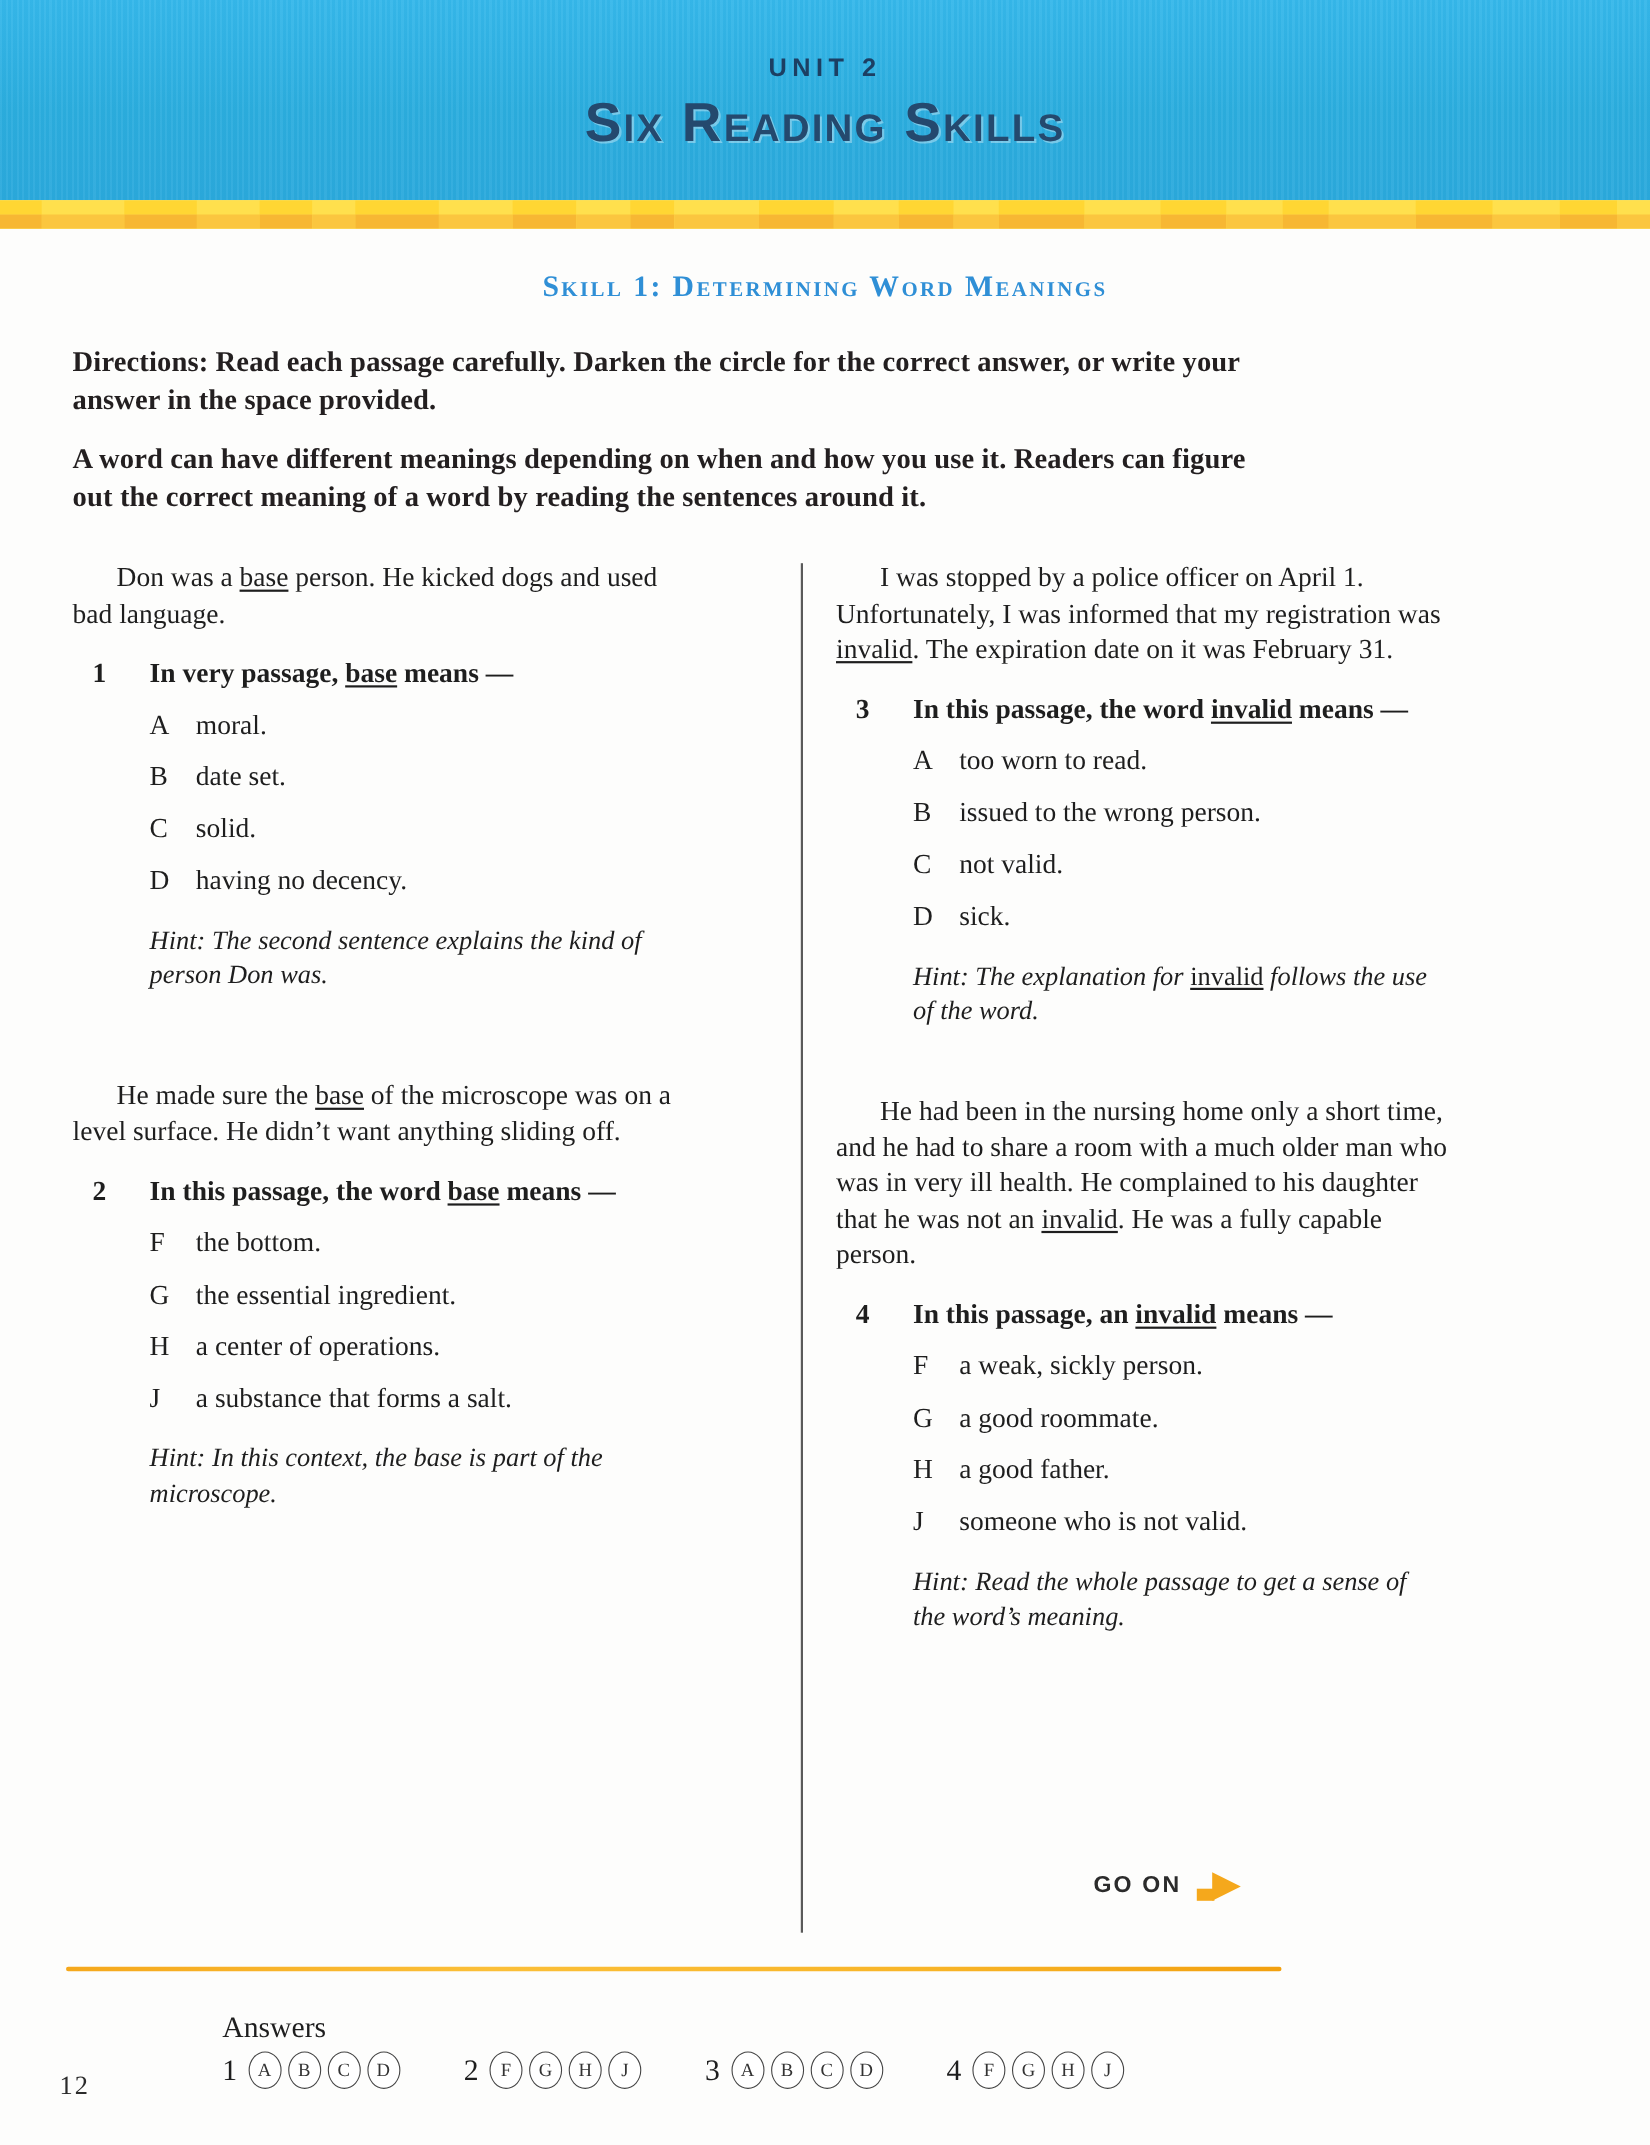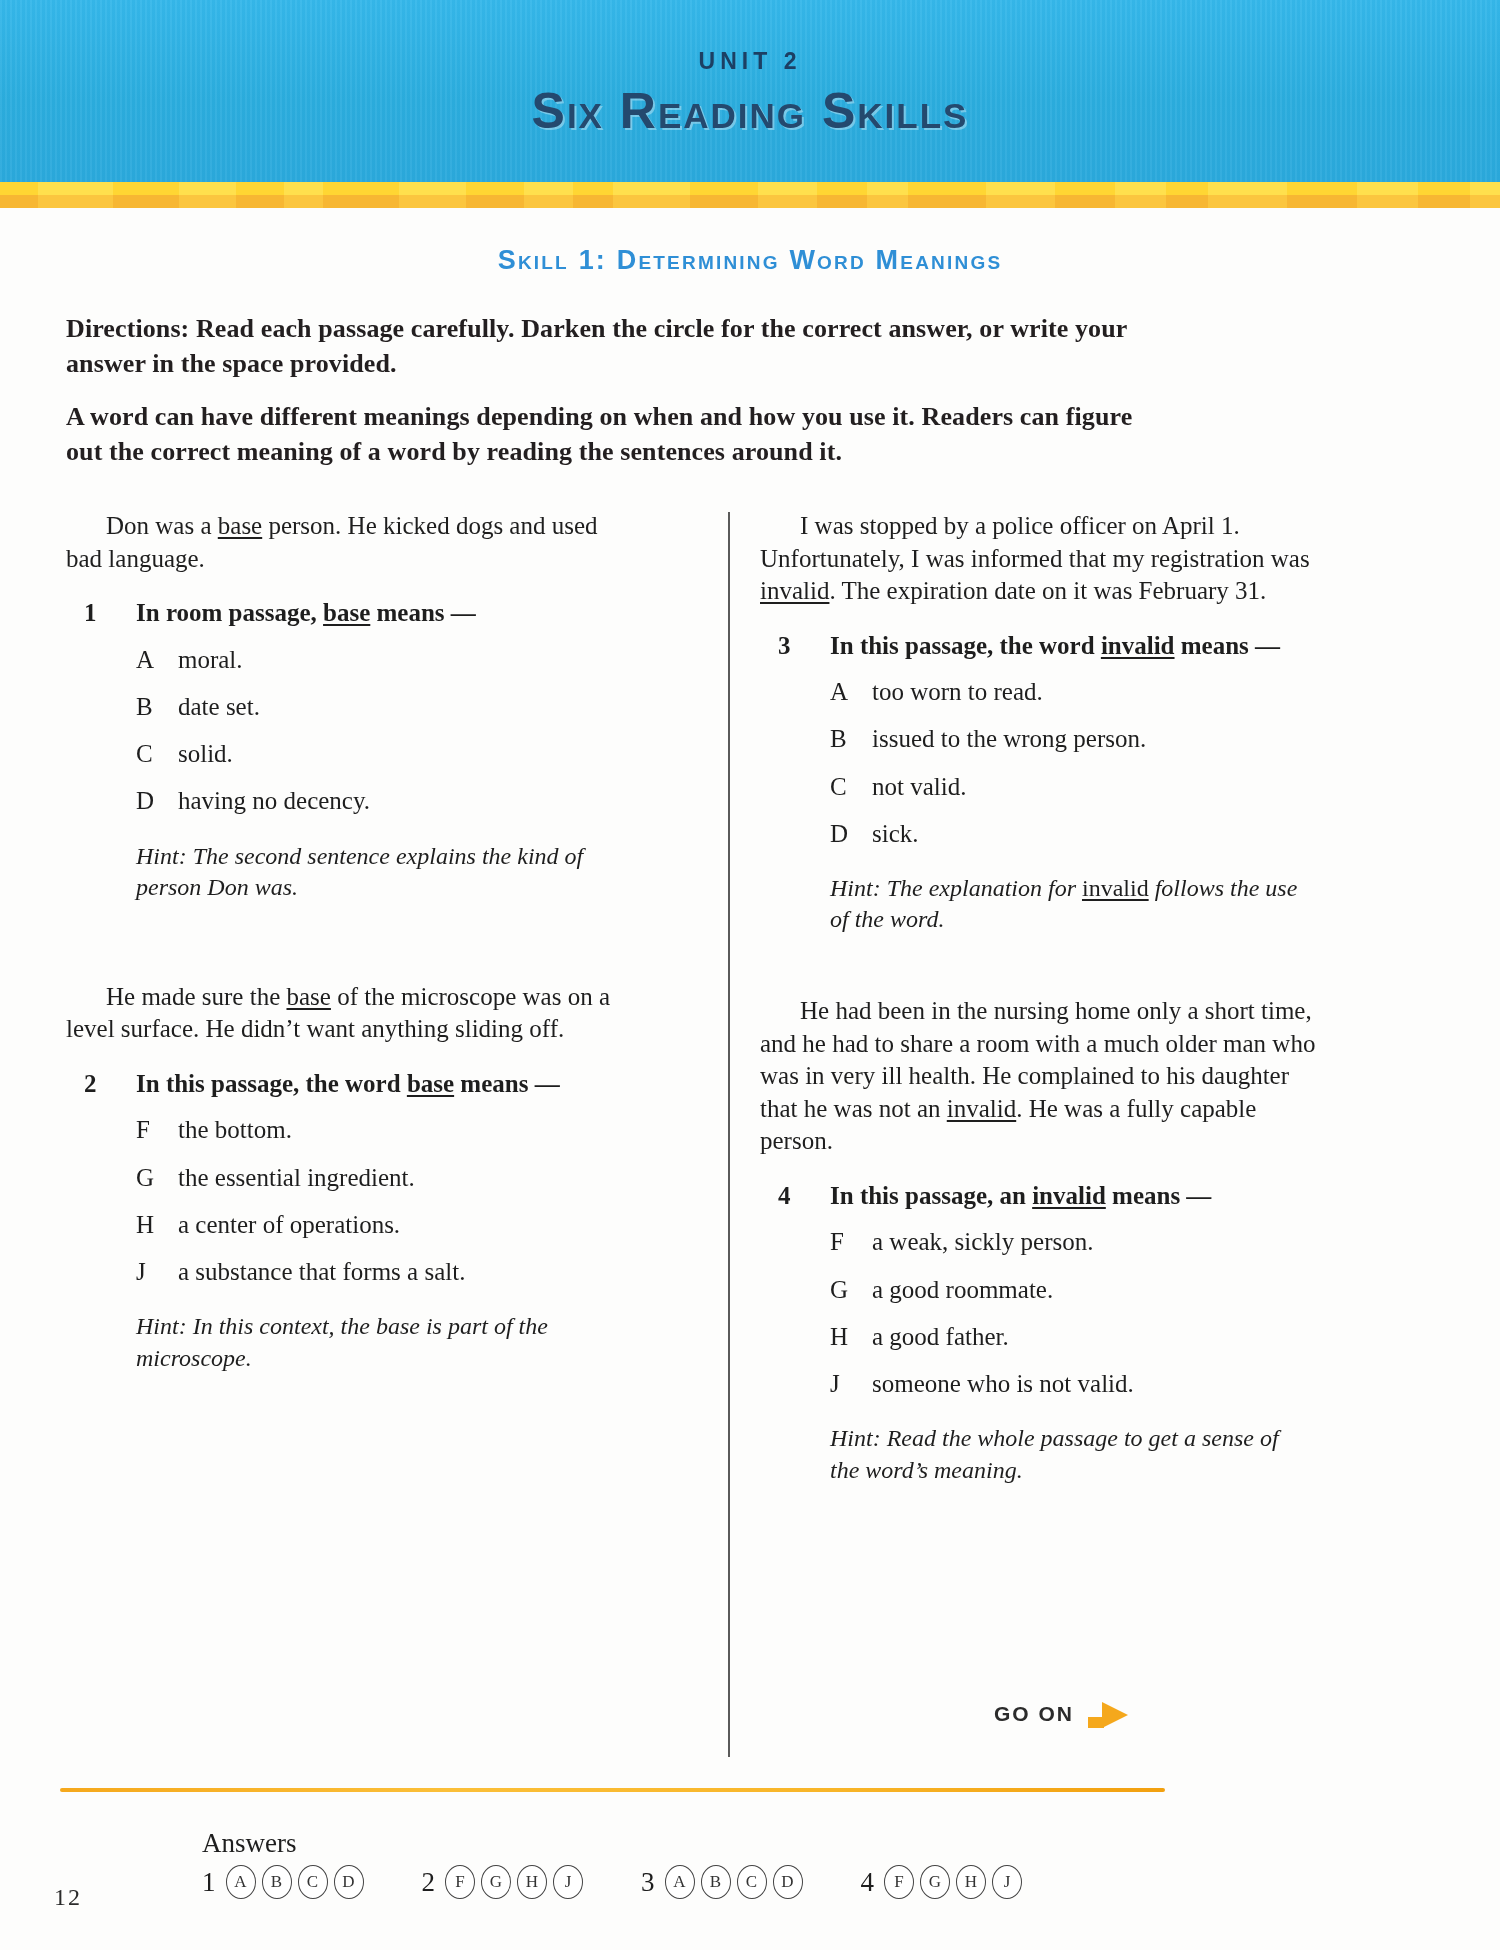--- a/index.html
+++ b/index.html
@@ -93,21 +93,21 @@
     top: 13px;
     height: 13px;
   }
 
   
   .skill-title {
     position: absolute;
     top: 245px;
     left: 0; right: 0;
     text-align: center;
-    font-family: Liberation Sans, sans-serif;
+    font-family: Liberation Serif, serif;
     font-weight: bold;
     font-size: 27px;
     letter-spacing: 2.2px;
     color: #2f8fd6;
     font-variant: small-caps;
   }
 
   
   .directions {
     position: absolute;
@@ -397,21 +397,21 @@
   <div class="divider"></div>
 
   <div class="col col-left">
 
     <div>
       <div class="passage">
         <span>Don was a </span><span class="u">base</span><span> person. He kicked dogs and used bad language.</span>
       </div>
       <div class="question">
         <div class="q-num">1</div>
-        <div class="q-stem"><span>In room passage, </span><span class="bu">base</span><span> means —</span></div>
+        <div class="q-stem"><span>In very passage, </span><span class="bu">base</span><span> means —</span></div>
       </div>
       <div class="choices">
         <div class="choice">
           <span class="ch-letter">A</span>
           <span class="ch-text">moral.</span>
         </div>
         <div class="choice">
           <span class="ch-letter">B</span>
           <span class="ch-text">date set.</span>
         </div>

